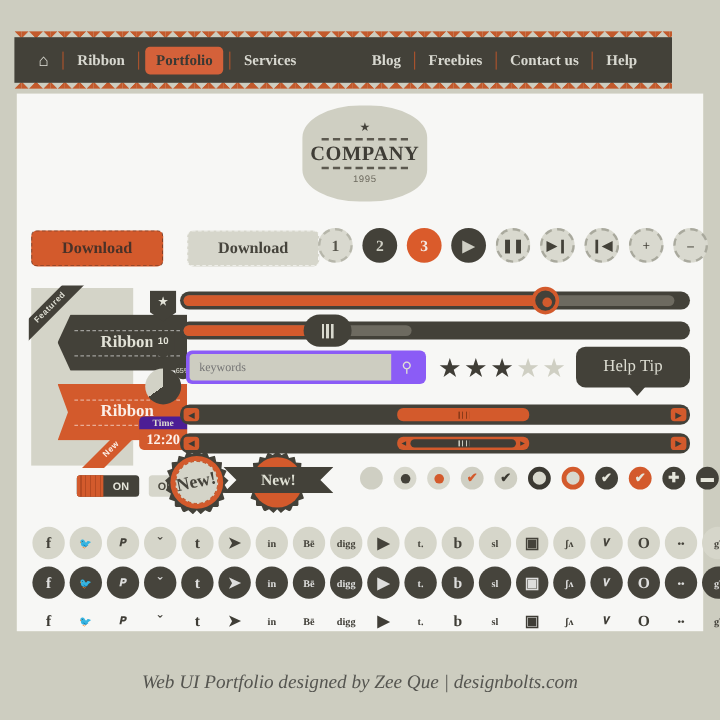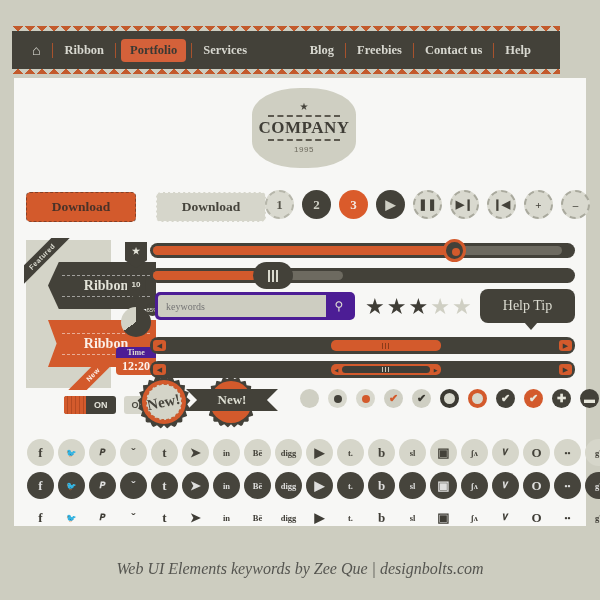--- a/index.html
+++ b/index.html
@@ -220,21 +220,21 @@
   .sc-thumb.nested { background:#d35a2c; display:flex; align-items:center;
     justify-content:space-between; padding:0 2px; }
   .sc-inner { height:7px; background:#3f3d36; border-radius:4px; flex:1; margin:0 2px;
     display:flex; align-items:center; justify-content:center; }
   .sc-mini { width:7px; height:7px; background:#d35a2c; border-radius:2px;
     display:flex; align-items:center; justify-content:center; color:#3c3a33; font-size:5px; }
 
   
   .search {
     position:absolute; left:155px; top:292px; width:200px; height:28px;
-    background:#4c1d95; border-radius:5px; display:flex; align-items:center; padding:3px;
+    background:#8b5cf6; border-radius:5px; display:flex; align-items:center; padding:3px;
   }
   .search input {
     flex:1; height:22px; border:none; outline:none; background:#cdcdc1;
     border-radius:3px 0 0 3px; padding:0 8px; font-size:10px; color:#56544a;
     font-family:"Liberation Serif", serif;
   }
   .search .mag { width:26px; height:22px; display:flex; align-items:center;
     justify-content:center; color:#e0e0d5; font-size:12px; }
 
   
@@ -680,14 +680,14 @@
         <span>O</span>
       </div>
       <div class="si si-flat">
         <span style="font-size: 8.5px;">••</span>
       </div>
       <div class="si si-flat">
         <span style="font-size: 8.5px;">g⁺</span>
       </div>
     </div>
 
-  <div class="kit-footer">Web UI Elements keywords by Zee Que | designbolts.com</div>
+  <div class="kit-footer">Web UI Portfolio designed by Zee Que | designbolts.com</div>
 </div>
 
 </body></html>

